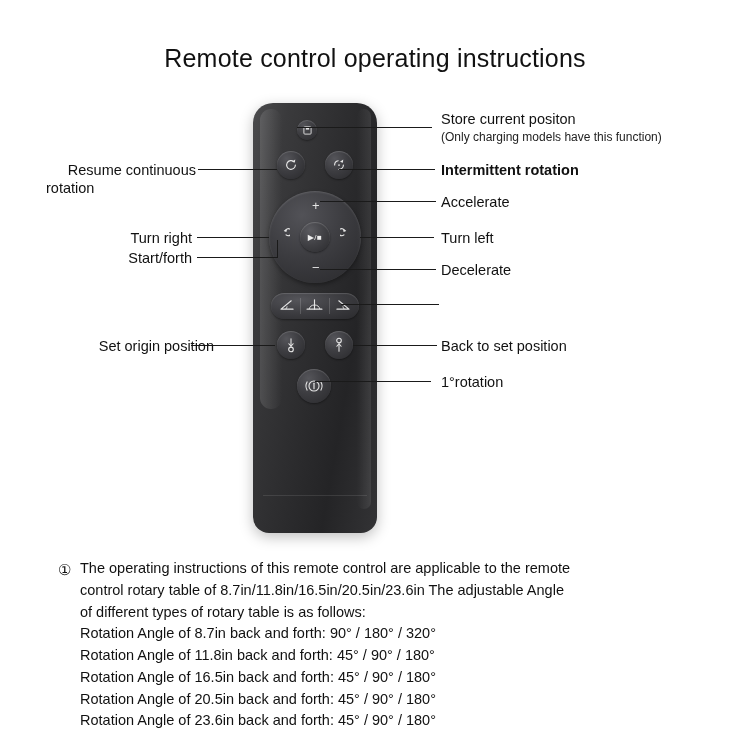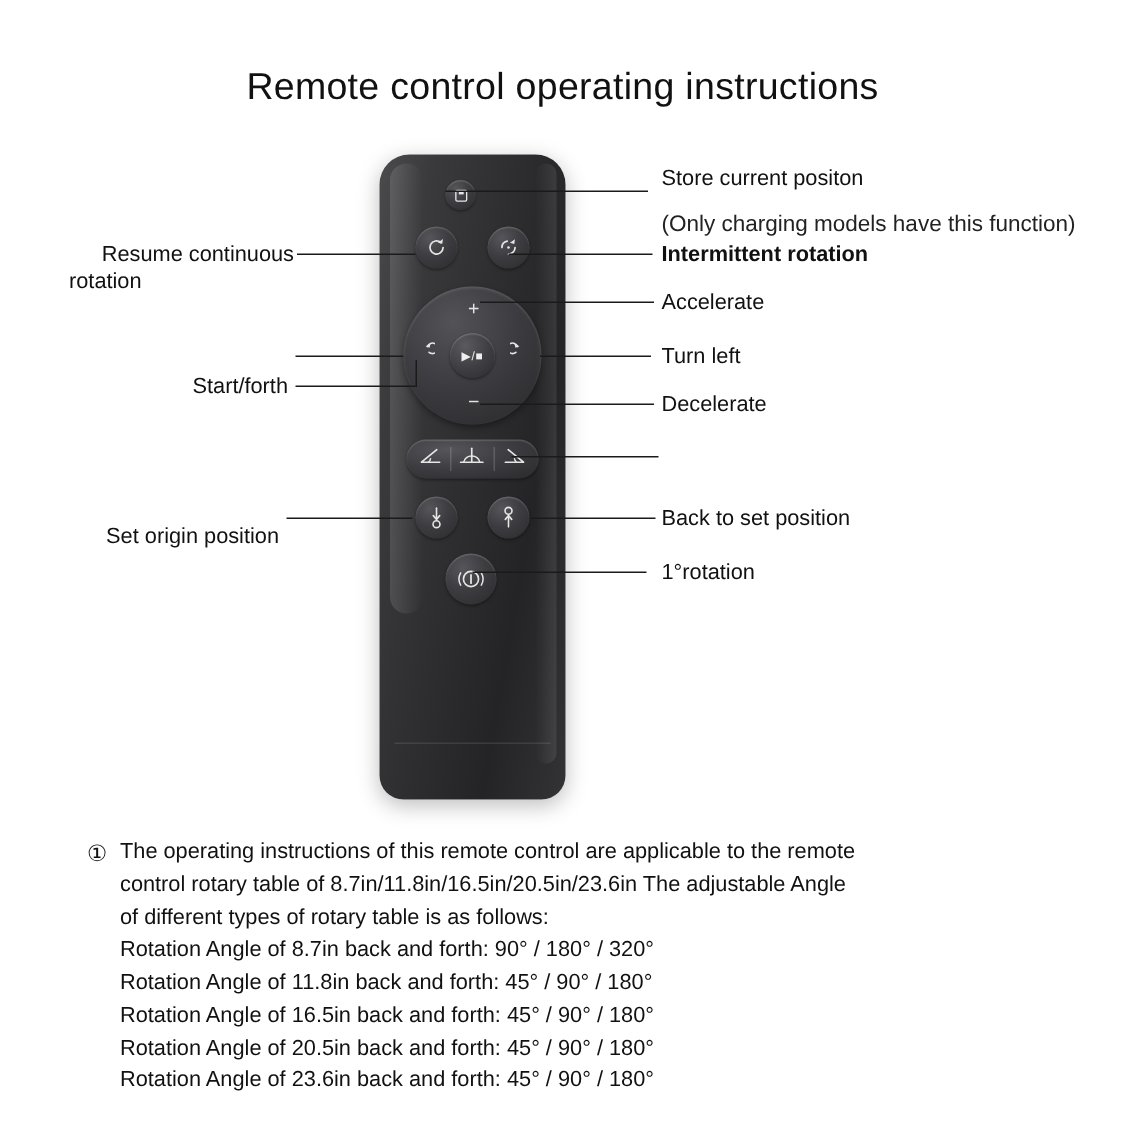--- a/index.html
+++ b/index.html
@@ -157,23 +157,23 @@
     position: absolute;
     font-size: 14.5px;
     color: #111;
     line-height: 1.25;
     white-space: nowrap;
   }
   .label.right { text-align: left; }
   .label.left { text-align: right; }
   .sub {
     display: block;
-    font-size: 15px;
+    font-size: 12px;
     color: #222;
-    margin-top: 13px;
+    margin-top: 2px;
   }
 
   
   .line {
     position: absolute;
     height: 1px;
     background: #1a1a1a;
   }
   .line.v {
     width: 1px;
@@ -349,22 +349,23 @@
   <div class="label right" style="left:441px; top:229px;">Turn left</div>
   <div class="label right" style="left:441px; top:261px;">Decelerate</div>
   <div class="label right" style="left:441px; top:337px;">Back to set position</div>
   <div class="label right" style="left:441px; top:373px;">1°rotation</div>
 
   <div class="label left" style="left:0px; top:161px; width:196px;">
     <span>Resume continuous</span><br>
     <span style="display:inline-block; width:100%; text-align:left; padding-left:46px; box-sizing:border-box;">rotation</span>
   </div>
 
+  <div class="label left" style="left:0px; top:229px; width:192px;">Turn right</div>
   <div class="label left" style="left:0px; top:249px; width:192px;">Start/forth</div>
-  <div class="label left" style="left:0px; top:349px; width:186px;">Set origin position</div>
+  <div class="label left" style="left:0px; top:337px; width:186px;padding-left:28px;">Set origin position</div>
 
   <div class="footnote">
     <span class="circ marker">①</span>
     <div class="body">
       <p>The operating instructions of this remote control are applicable to the remote</p>
       <p>control rotary table of 8.7in/11.8in/16.5in/20.5in/23.6in  The adjustable Angle</p>
       <p>of different types of rotary table is as follows:</p>
       <p>Rotation Angle of 8.7in back and forth: 90° / 180° / 320°</p>
       <p>Rotation Angle of 11.8in back and forth: 45° / 90° / 180°</p>
       <p>Rotation Angle of 16.5in back and forth: 45° / 90° / 180°</p>

